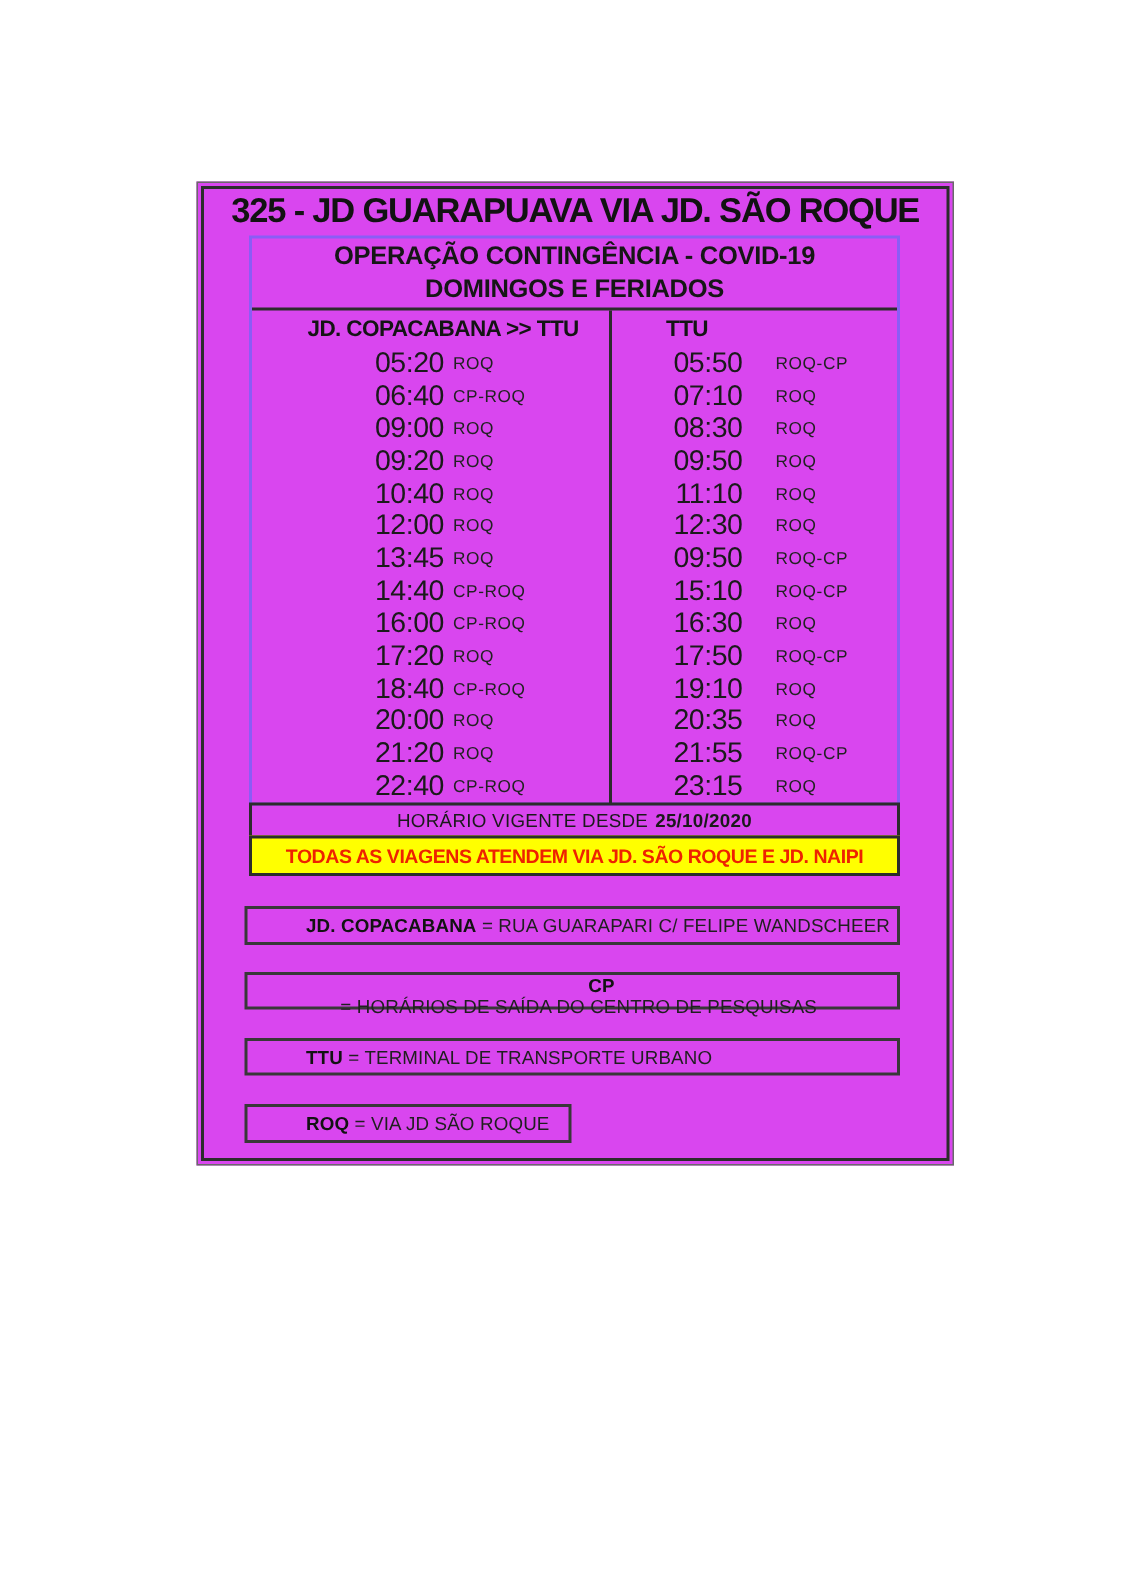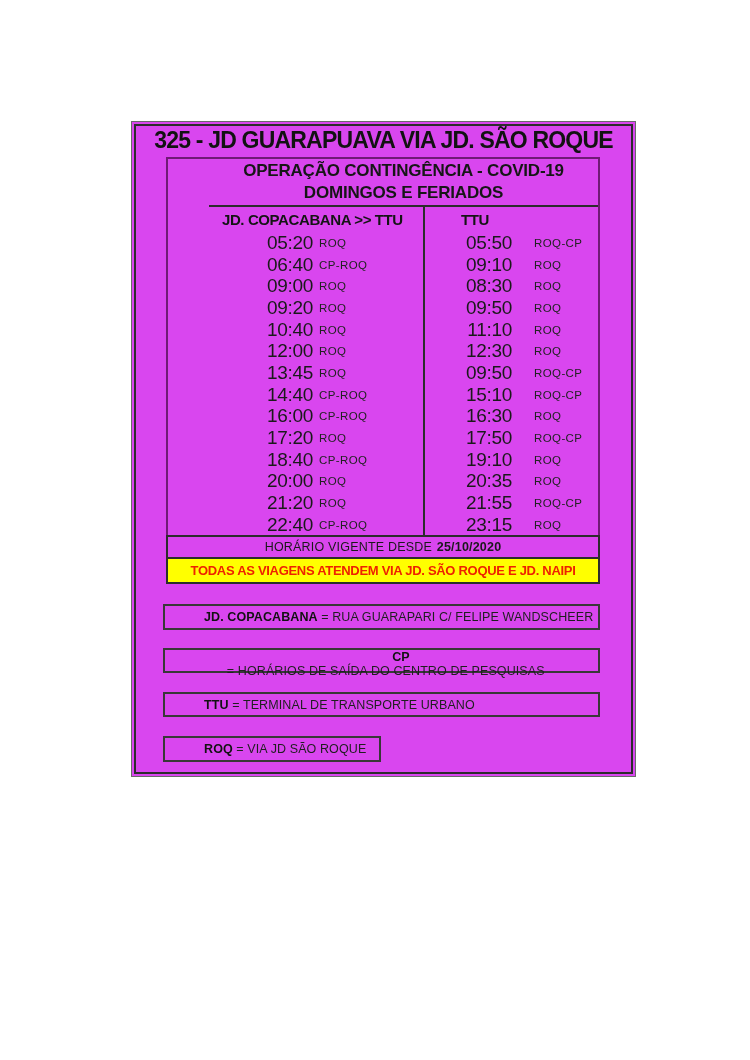--- a/index.html
+++ b/index.html
@@ -16,28 +16,28 @@
     position:relative;width:100%;height:100%;box-sizing:border-box;
     border:2px solid #2c2c2c;
   }
   .title{
     position:absolute;top:1px;left:0;right:0;text-align:center;
     font-size:23px;font-weight:bold;letter-spacing:-0.8px;color:#121212;
     white-space:nowrap;
   }
   .tablebox{
     position:absolute;left:30px;top:31px;width:434px;height:380px;
-    box-sizing:border-box;border:2px solid #701a75;padding-left:41px;
+    box-sizing:border-box;border:2px solid #8b5cf6;
   }
   .subhead{
     height:45px;box-sizing:content-box;border-bottom:2px solid #2c2c2c;
     text-align:center;font-weight:bold;font-size:17px;line-height:22px;
     padding-top:1px;letter-spacing:-0.2px;color:#161616;
   }
-  .cols{display:flex;height:329px;}
+  .cols{display:flex;height:329px;margin-left:24px;}
   .col{box-sizing:border-box;}
   .col-left{width:216px;border-right:2px solid #2c2c2c;}
   .col-right{flex:1;}
   .colhead{
     height:25px;display:flex;align-items:center;
     font-weight:bold;font-size:15px;letter-spacing:-0.4px;color:#141414;
     white-space:nowrap;
   }
   .col-left .colhead{padding-left:13px;}
   .col-right .colhead{padding-left:36px;}
@@ -165,21 +165,21 @@
         <div class="col col-right">
           <div class="colhead">TTU</div>
           <div class="rows">
 
               <div class="trow">
                 <span class="time">05:50</span>
                 <span class="tag">ROQ-CP</span>
               </div>
 
               <div class="trow">
-                <span class="time">09:10</span>
+                <span class="time">07:10</span>
                 <span class="tag">ROQ</span>
               </div>
 
               <div class="trow">
                 <span class="time">08:30</span>
                 <span class="tag">ROQ</span>
               </div>
 
               <div class="trow">
                 <span class="time">09:50</span>

